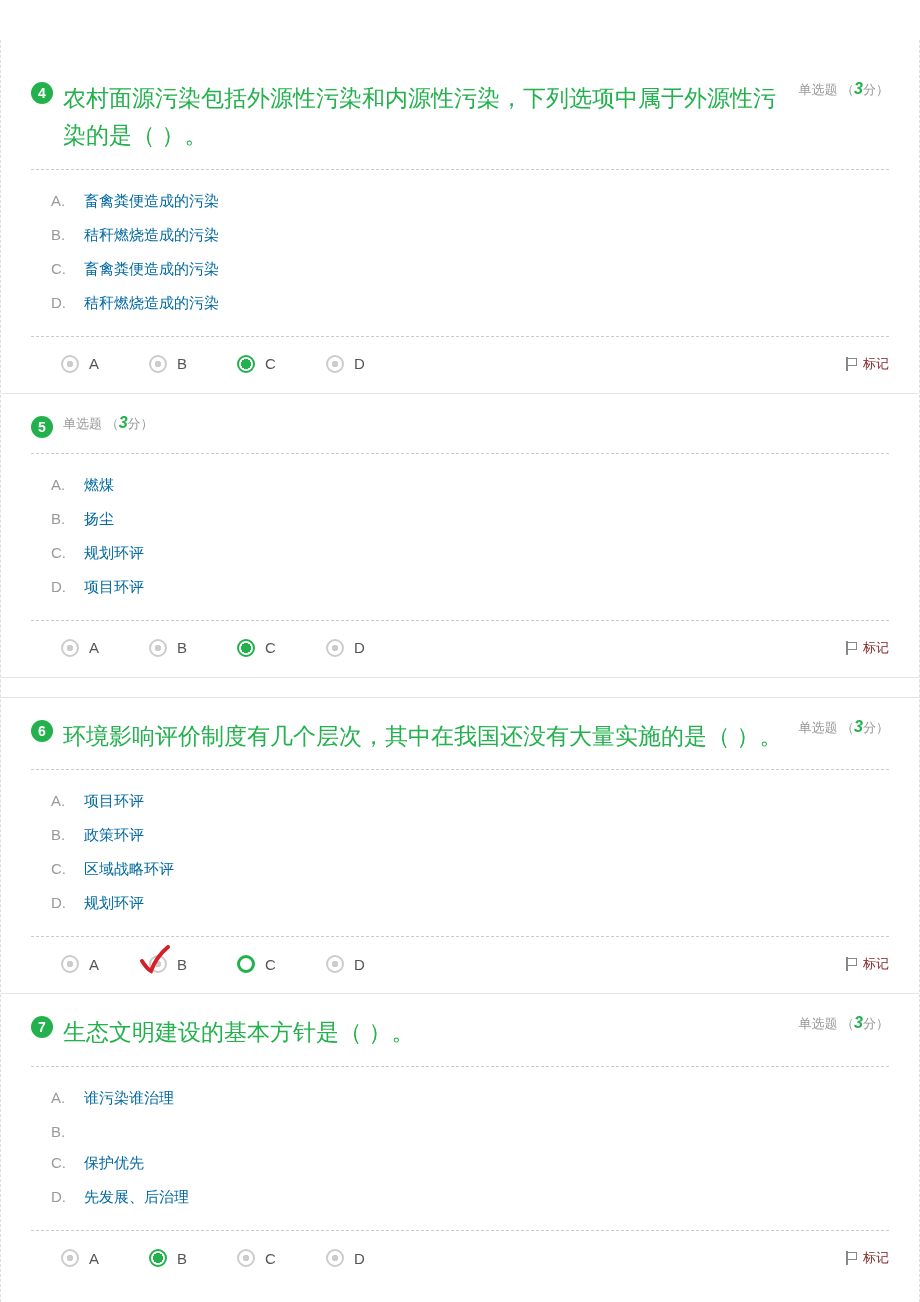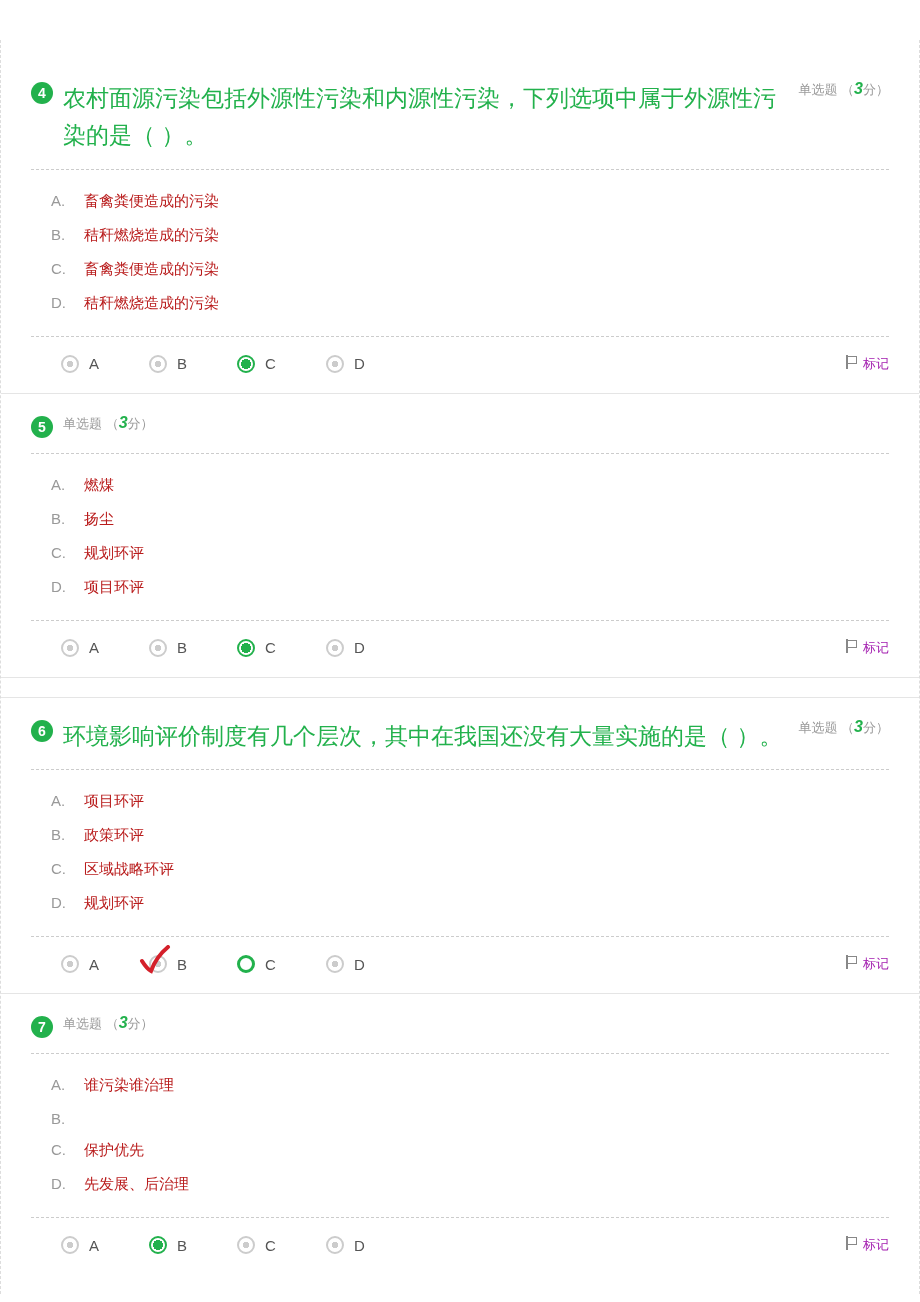--- a/index.html
+++ b/index.html
@@ -68,21 +68,21 @@
     display: flex;
     gap: 15px;
     padding: 7px 0;
     color: #888;
   }
   .opt-letter {
     width: 18px;
     color: #999;
   }
   .opt-text {
-    color: #b91c1c;
+    color: #0369a1;
     border-bottom: 1px dotted transparent;
   }
   .answer-row {
     border-top: 1px dashed #ccc;
     padding: 18px 0 20px 30px;
     display: flex;
     align-items: center;
     gap: 50px;
     position: relative;
   }
@@ -110,23 +110,23 @@
   }
   .radio-label {
     color: #555;
     font-size: 15px;
   }
   .mark-flag {
     position: absolute;
     right: 0;
     top: 18px;
     display: flex;
-    align-items: flex-start;
+    align-items: center;
     gap: 5px;
-    color: #a21caf;
+    color: #7f1d1d;
     font-size: 13px;
   }
   .flag-icon {
     width: 12px;
     height: 14px;
     position: relative;
     display: inline-block;
   }
   .flag-icon::before {
     content: "";
@@ -296,20 +296,21 @@
         </div>
         <div class="mark-flag">
           <span class="flag-icon"></span>
           <span>标记</span>
         </div>
       </div>
     </div>
     <div class="question-block">
       <div class="q-header">
         <div class="q-num">7</div>
+        <div class="q-text">生态文明建设的基本方针是（ ）。</div>
         <div class="q-meta"><span>单选题</span> <span>（</span><span class="score">3</span><span>分）</span></div>
       </div>
       <div class="options">
         <div class="opt-row">
           <span class="opt-letter">A.</span>
           <span class="opt-text">谁污染谁治理</span>
         </div>
         <div class="opt-row">
           <span class="opt-letter">B.</span>
         </div>

